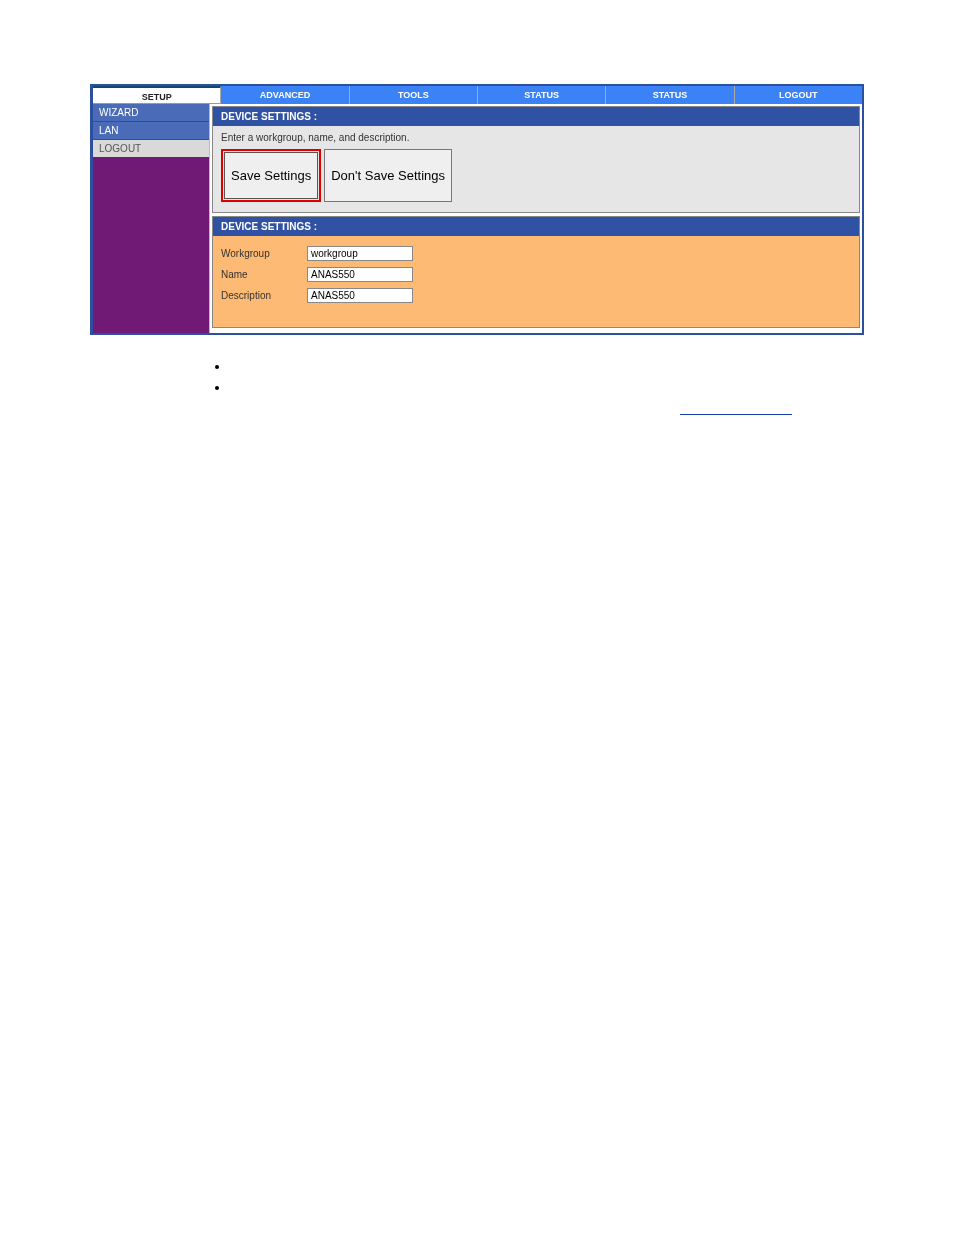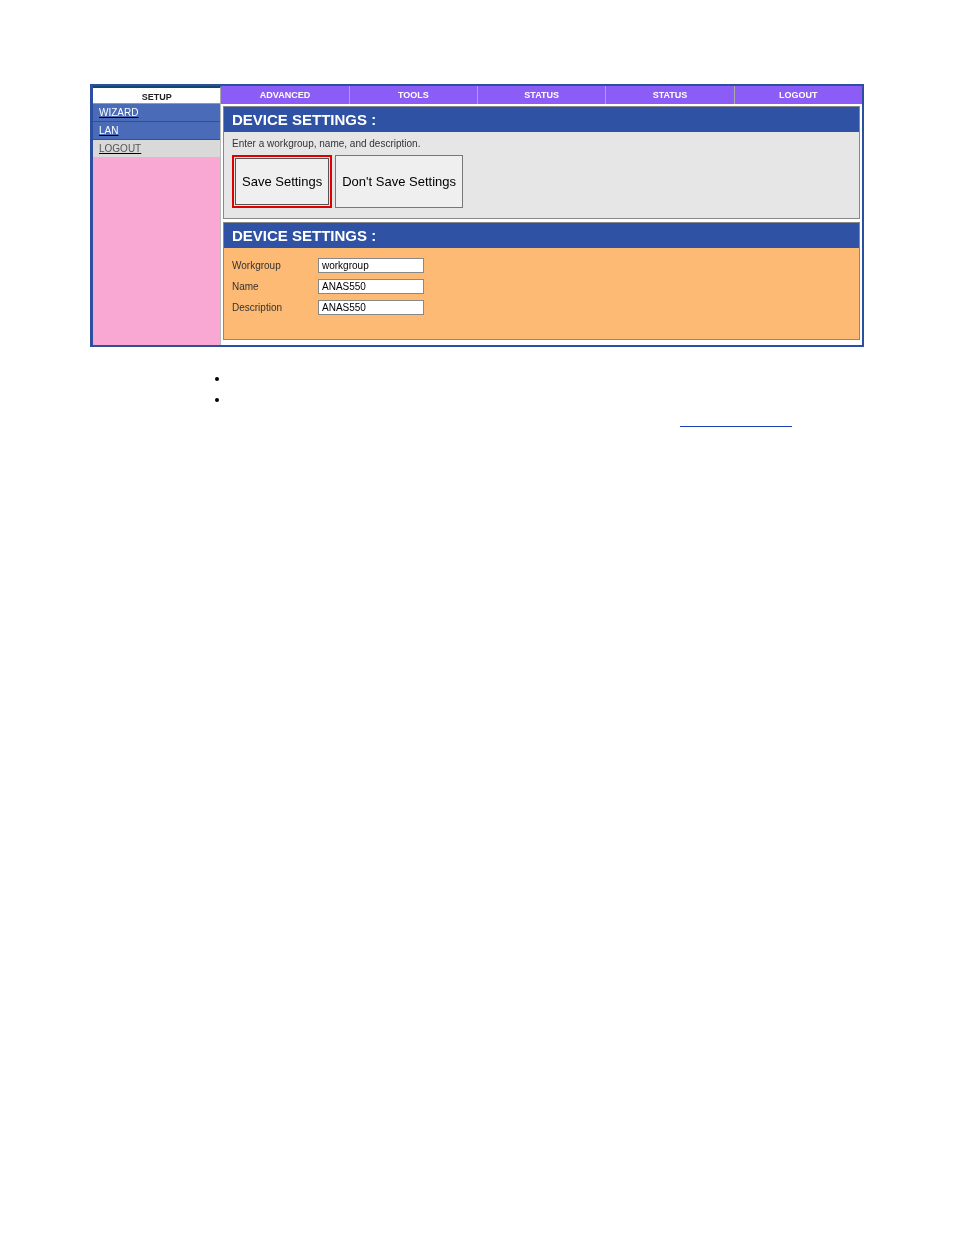--- a/index.html
+++ b/index.html
@@ -3,28 +3,28 @@
 <meta charset="utf-8">
 <style>
   * { box-sizing: border-box; margin: 0; padding: 0; }
   body { font-family: Arial, sans-serif; background: #fff; }
   .wrap { width: 774px; margin: 84px auto 0 auto; }
   .router-ui { width: 100%; border: 2px solid #2c4fa0; border-left: 3px solid #2c4fa0; background: #fff; }
   .topnav { display: flex; width: 100%; height: 18px; background: #e8e8e8; }
   .topnav .tab { flex: 1; text-align: center; font-size: 9px; font-weight: bold; line-height: 18px; border-right: 1px solid #aaa; }
   .topnav .tab:last-child { border-right: none; }
   .tab-active { background: #fff; color: #222; border-top: 2px solid #0c4a6e; border-bottom: 1px solid #999; }
-  .tab-inactive { background: #8b5cf6; color: #fff; }
+  .tab-inactive { background: #3b82f6; color: #fff; }
   .body { display: flex; }
-  .sidebar { width: 128px; background: #f9a8d4; border-right: 1px solid #bbb; padding-bottom: 90px; text-decoration: underline; }
+  .sidebar { width: 117px; background: #701a75; border-right: 1px solid #bbb; padding-bottom: 90px; }
   .sidebar .item { font-size: 10px; padding: 3px 6px; color: #fff; background: #4a6cb8; border-bottom: 1px solid #2c4fa0; cursor: pointer; }
   .sidebar .item.gray { background: #d9d9d9; color: #555; border-bottom: none; }
   .main { flex: 1; padding: 2px; }
   .panel { border: 1px solid #888; margin-bottom: 3px; }
-  .panel-header { background: #3052a5; color: #fff; font-size: 15px; font-weight: bold; padding: 4px 8px; }
+  .panel-header { background: #3052a5; color: #fff; font-size: 10px; font-weight: bold; padding: 4px 8px; }
   .panel-body { background: #e6e6e6; padding: 6px 8px 10px 8px; }
   .desc { font-size: 10px; color: #333; margin-bottom: 6px; }
   .btnrow { display: flex; gap: 3px; }
   .btnrow .btn { font-size: 13px; padding: 15px 6px; background: #efefef; border: 1px solid #777; cursor: pointer; }
   .highlight { border: 2px solid #e00000; padding: 0; display: inline-block; }
   .highlight .btn { border: 1px solid #555; margin: 1px; }
   .form-panel .panel-body { background: #fdba74; padding: 10px 8px 18px 8px; }
   .form-row { display: flex; align-items: center; margin-bottom: 6px; }
   .form-row label { width: 86px; font-size: 10px; color: #333; }
   .form-row input { width: 106px; font-size: 10px; padding: 1px 3px; border: 1px solid #888; background: #fff; }

